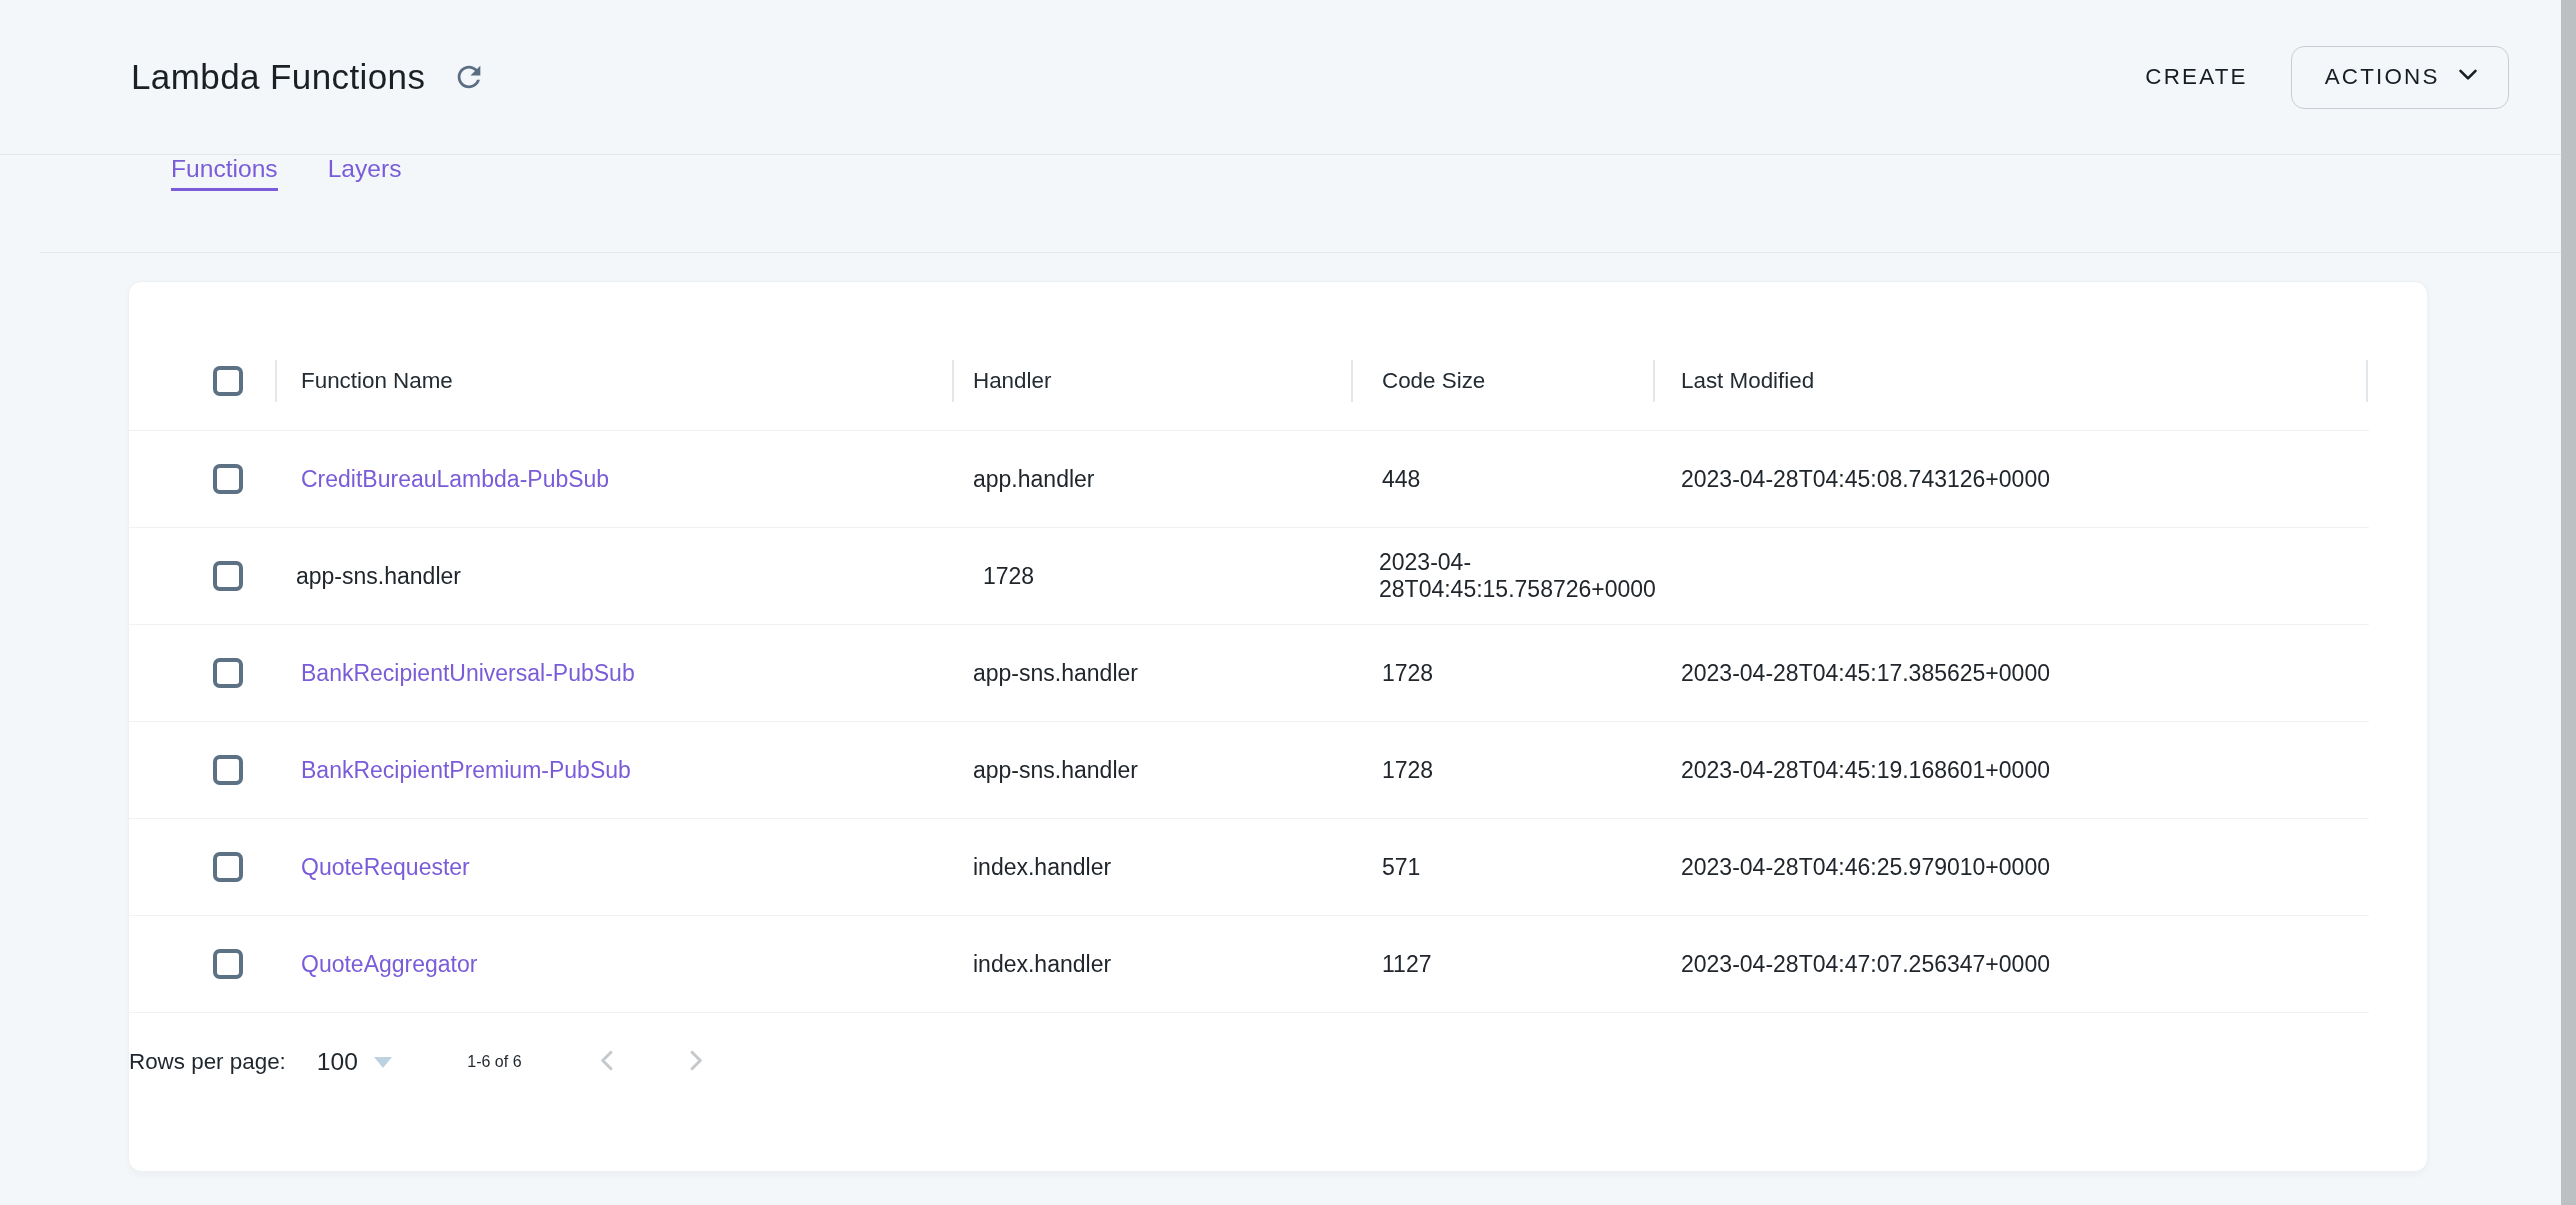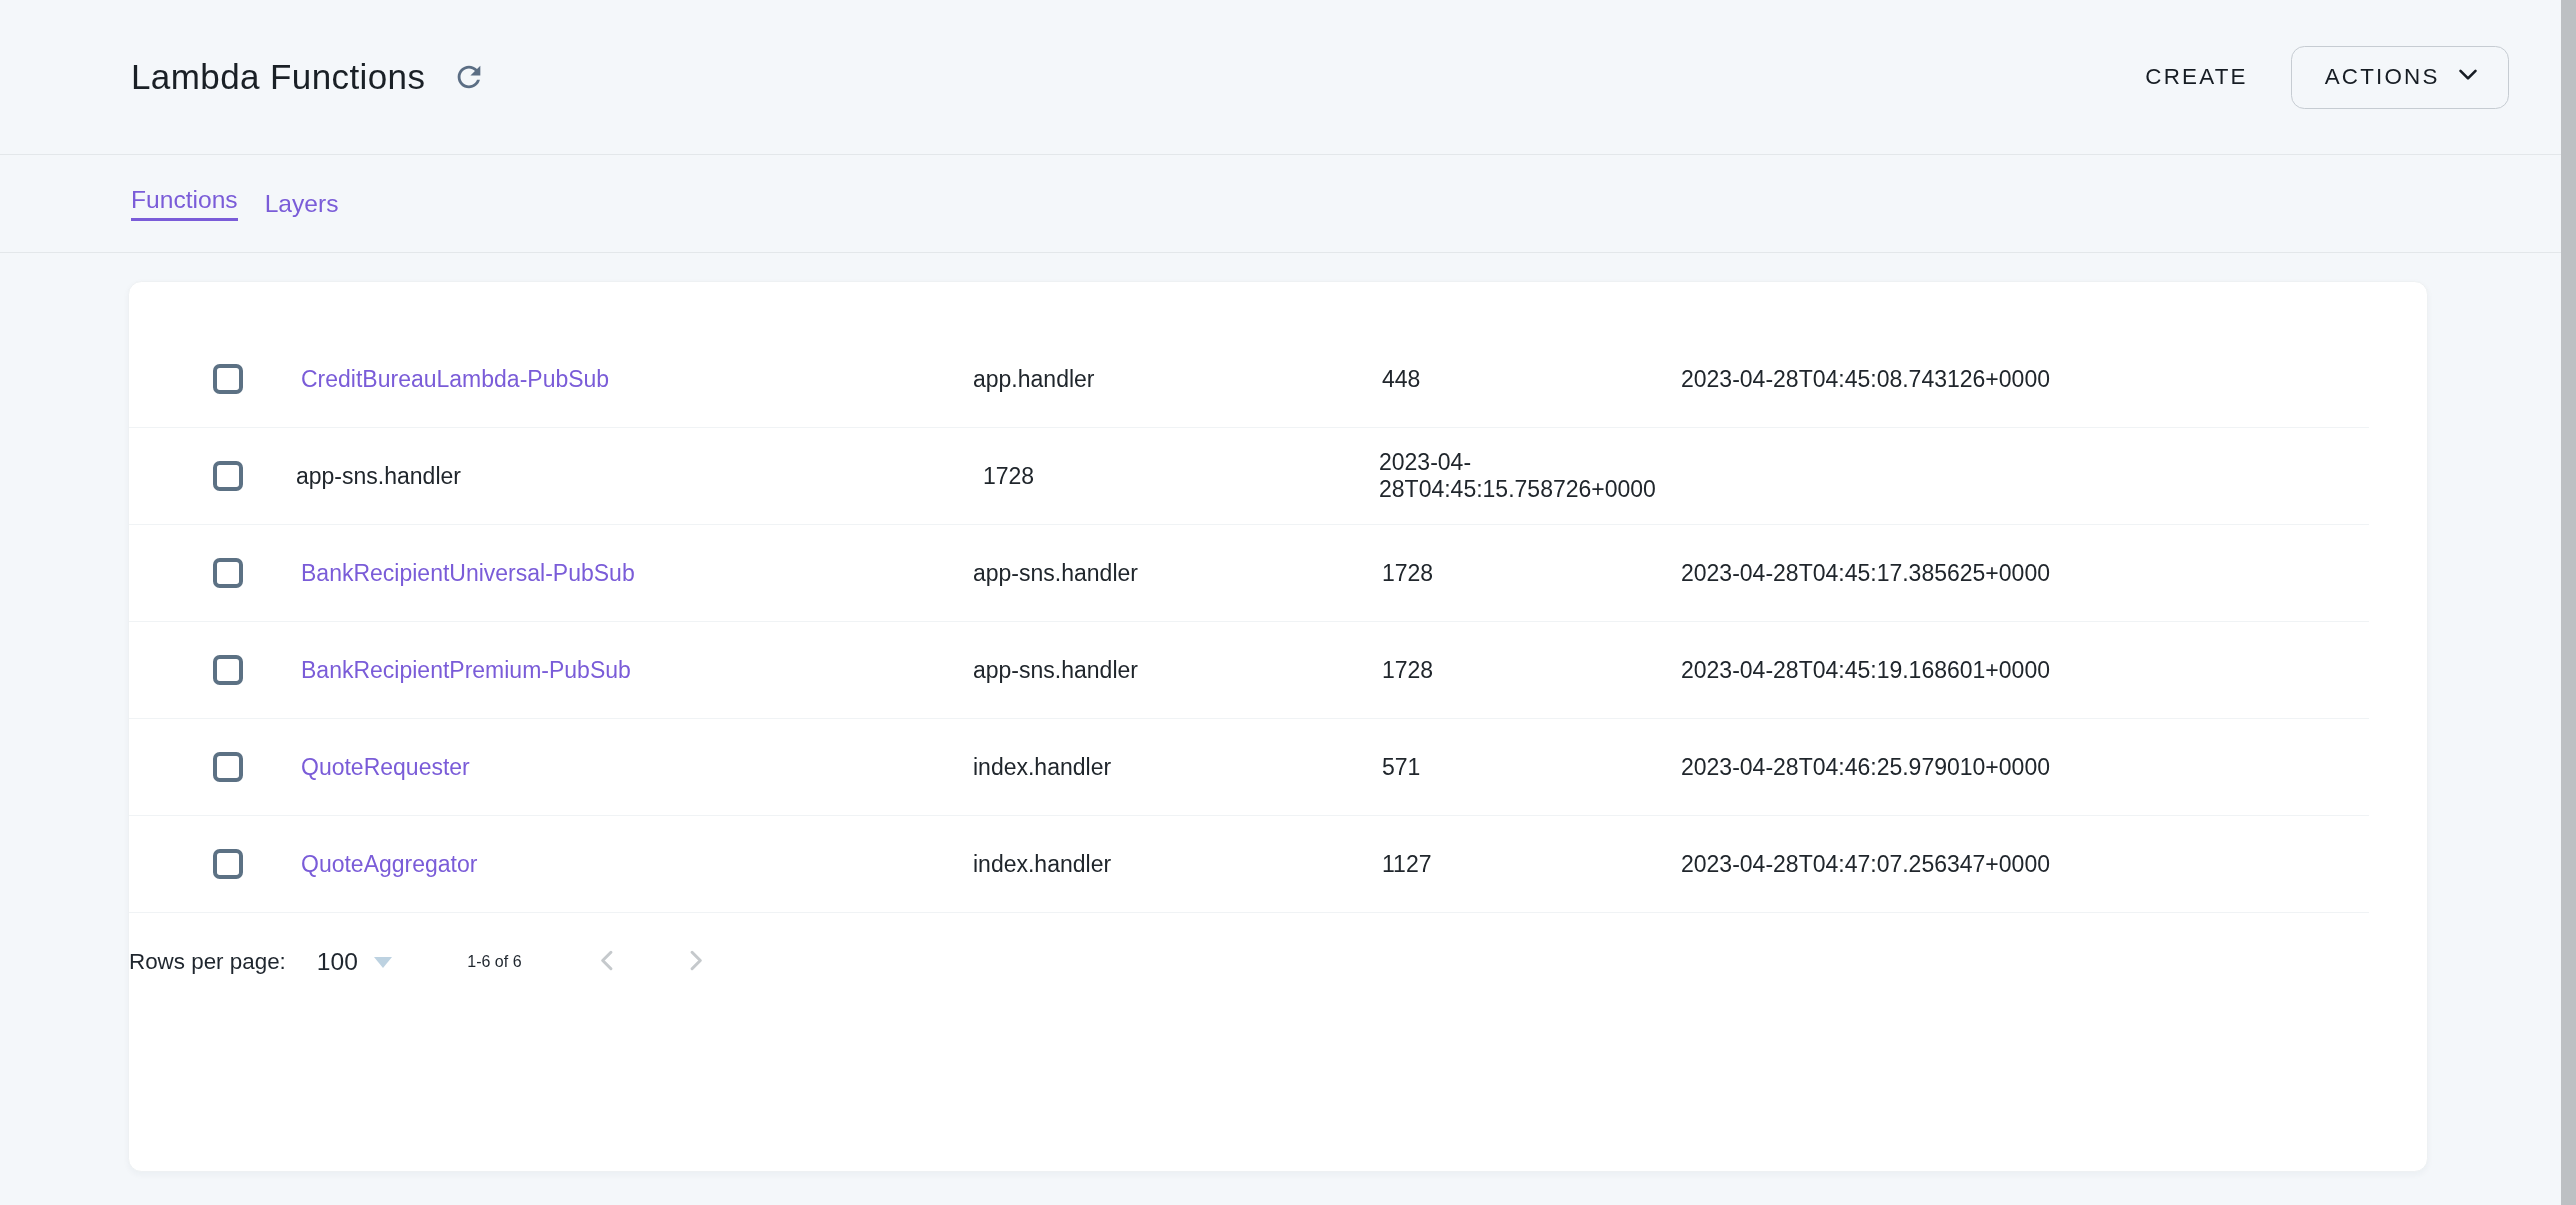--- a/index.html
+++ b/index.html
@@ -34,22 +34,23 @@
     font-size: 22.4px; font-weight: 500; letter-spacing: 2.2px;
     color: #171d24; background: none; cursor: pointer;
     border: 1.5px solid #c6ccd2; border-radius: 13.4px;
     font-family: "Liberation Sans", sans-serif;
   }
 
   
   .tabs-bar {
     height: 98px;
     border-bottom: 1.5px solid #e3e7ea;
-    display: flex; align-items: center; gap: 27px;
+    display: flex; align-items: flex-start; gap: 50px;
     padding: 0 131px;
+    margin-left: 40px;
   }
   .tab { font-size: 24.6px; color: #7a5cd8; text-decoration: none; cursor: pointer; }
   .tab.active { border-bottom: 3px solid #7a5cd8; padding-bottom: 4.5px; }
 
   
   .card {
     margin: 28px 0 0 128px;
     width: 2300px; height: 891px;
     background: #ffffff;
     border: 0.7px solid #eef1f3;
@@ -152,20 +153,29 @@
   </div>
 </div>
 
 <div class="tabs-bar">
   <a class="tab active">Functions</a>
   <a class="tab">Layers</a>
 </div>
 
 <div class="card">
 
+  <div class="grid-row thead">
+    <div class="td pad-check">
+      <span class="checkbox" role="checkbox"></span>
+    </div>
+    <div class="th pad-name">Function Name</div>
+    <div class="th pad-handler">Handler</div>
+    <div class="th pad-size">Code Size</div>
+    <div class="th pad-mod">Last Modified</div>
+  </div>
 
   <div>
       <div class="grid-row tr">
         <div class="td pad-check">
           <span class="checkbox" role="checkbox"></span>
         </div>
         <div class="td pad-name">
           <a class="fn-link">CreditBureauLambda-PubSub</a>
         </div>
         <div class="td pad-handler">app.handler</div>

